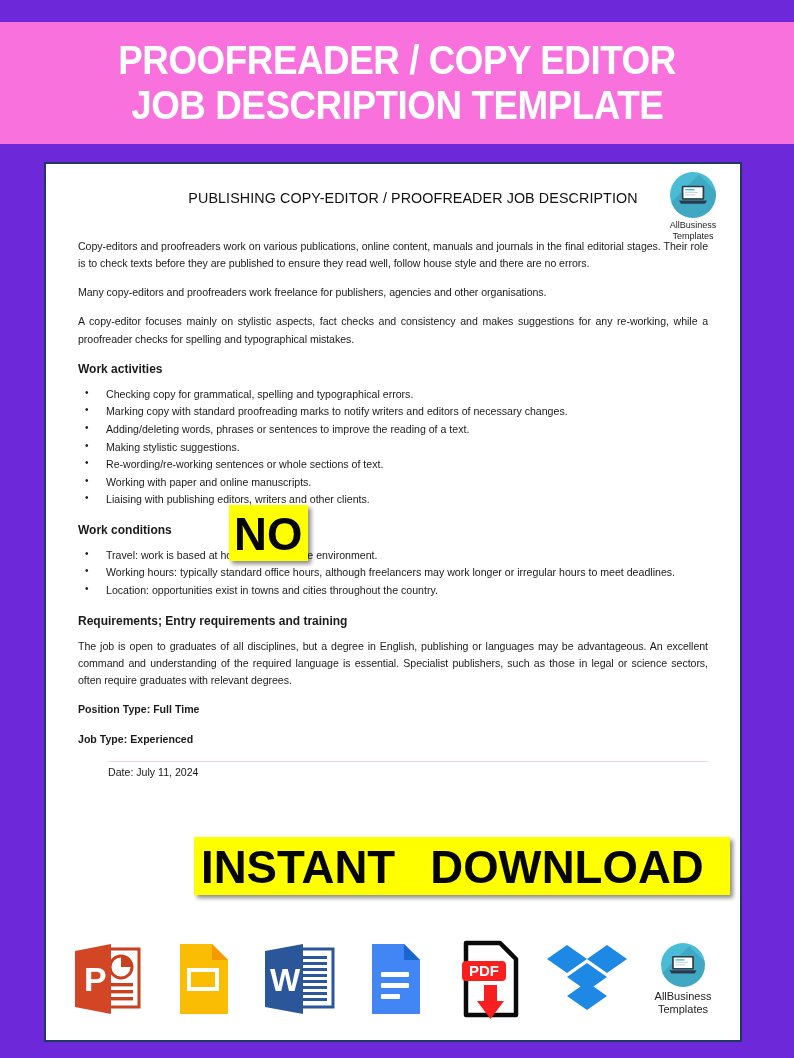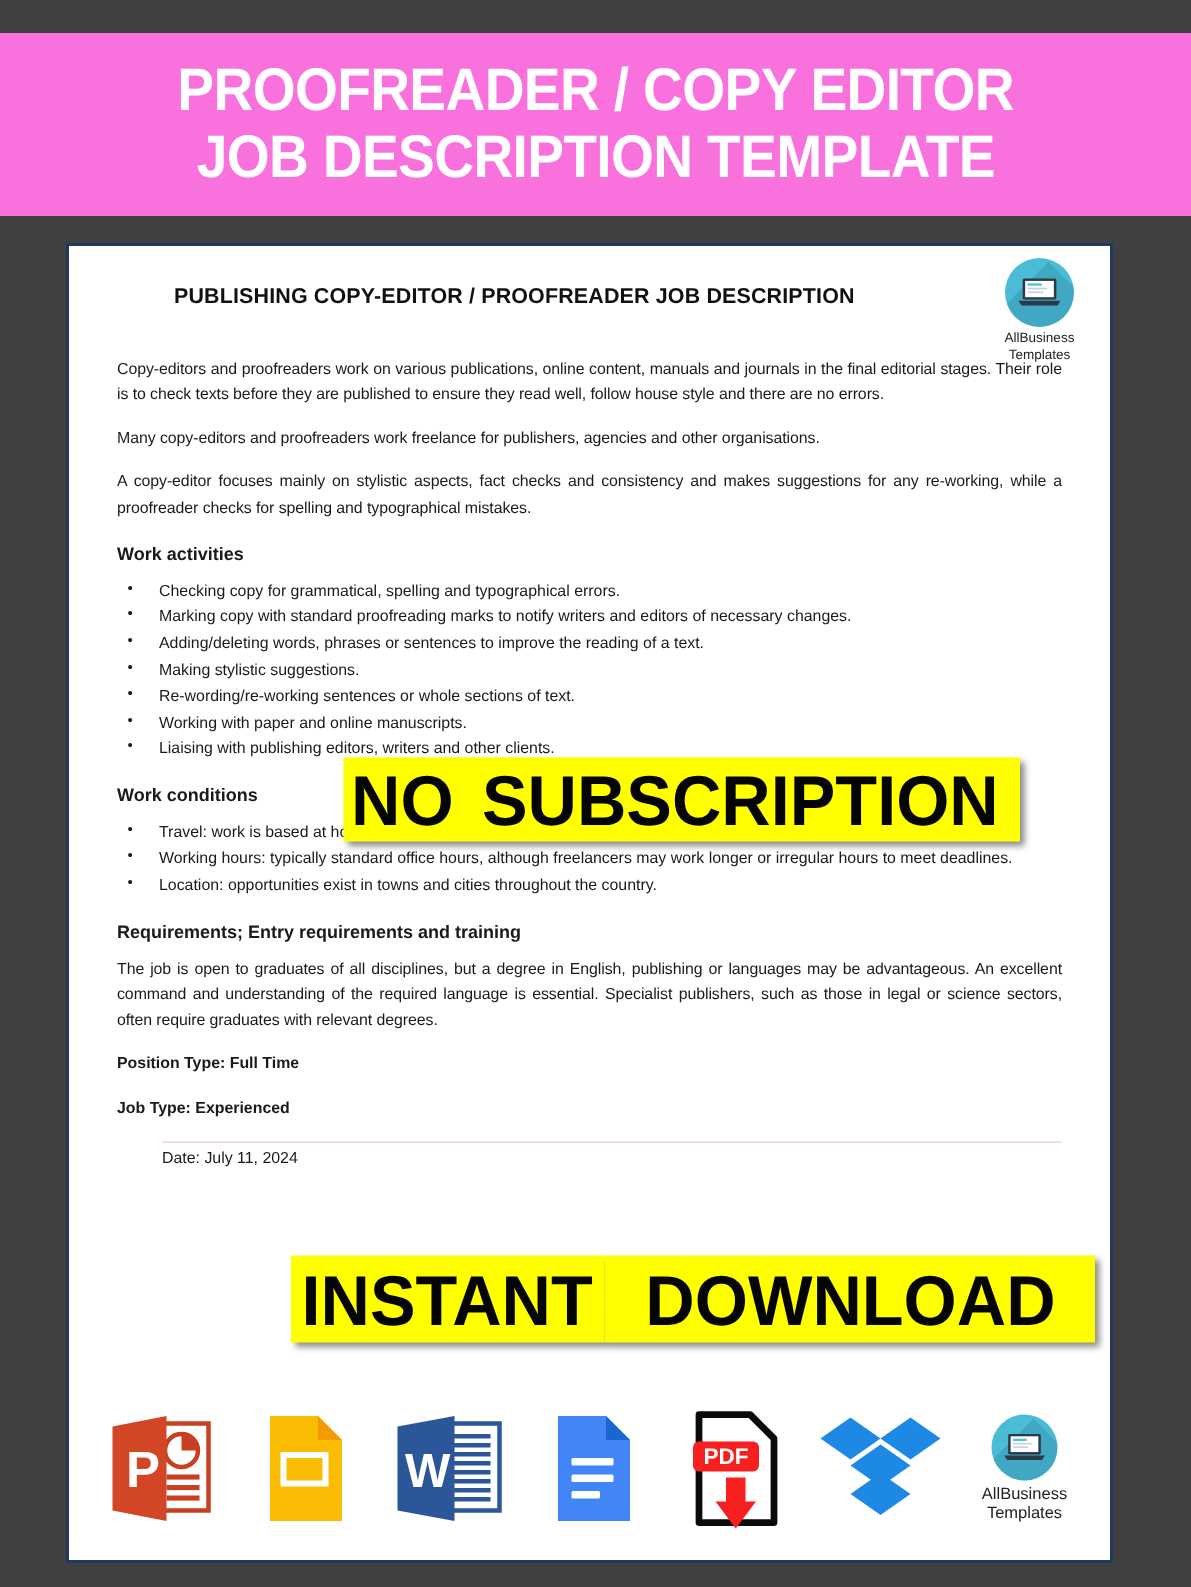--- a/index.html
+++ b/index.html
@@ -11,21 +11,21 @@
     width: 794px;
     height: 1058px;
     overflow: hidden;
     font-family: "Liberation Sans", sans-serif;
   }
 
   .poster {
     position: relative;
     width: 794px;
     height: 1058px;
-    background: #404040;
+    background: #6d28d9;
     overflow: hidden;
   }
 
   
   .banner {
     position: absolute;
     left: 0;
     top: 22px;
     width: 794px;
     height: 122px;
@@ -67,26 +67,27 @@
 
   
   .doc-head {
     position: relative;
     padding: 26px 30px 0 32px;
     height: 74px;
     box-sizing: border-box;
   }
   .doc-title {
     font-family: "Liberation Sans", sans-serif;
-    font-weight: bold;
+    font-weight: normal;
     font-size: 14.3px;
     color: #111111;
     letter-spacing: 0.1px;
     white-space: nowrap;
     margin-left: 38px;
+    text-align: center;
   }
 
   .abt-logo {
     position: absolute;
     right: 16px;
     top: 8px;
     width: 62px;
     text-align: center;
   }
   .abt-circle {
@@ -313,23 +314,20 @@
 
         <div class="kv">Position Type: Full Time</div>
         <div class="kv">Job Type: Experienced</div>
         <div class="date-line">Date:  July 11, 2024</div>
       </div>
 
       <div class="overlay" id="overlay-no-subscription">
         <div class="ov-chip chip-a">
           <span class="ov-text">NO</span>
         </div>
-        <div class="ov-chip chip-b">
-          <span class="ov-text">SUBSCRIPTION</span>
-        </div>
       </div>
 
       <div class="overlay" id="overlay-instant-download">
         <div class="ov-chip chip-a">
           <span class="ov-text">INSTANT</span>
         </div>
         <div class="ov-chip chip-b">
           <span class="ov-text">DOWNLOAD</span>
         </div>
       </div>

